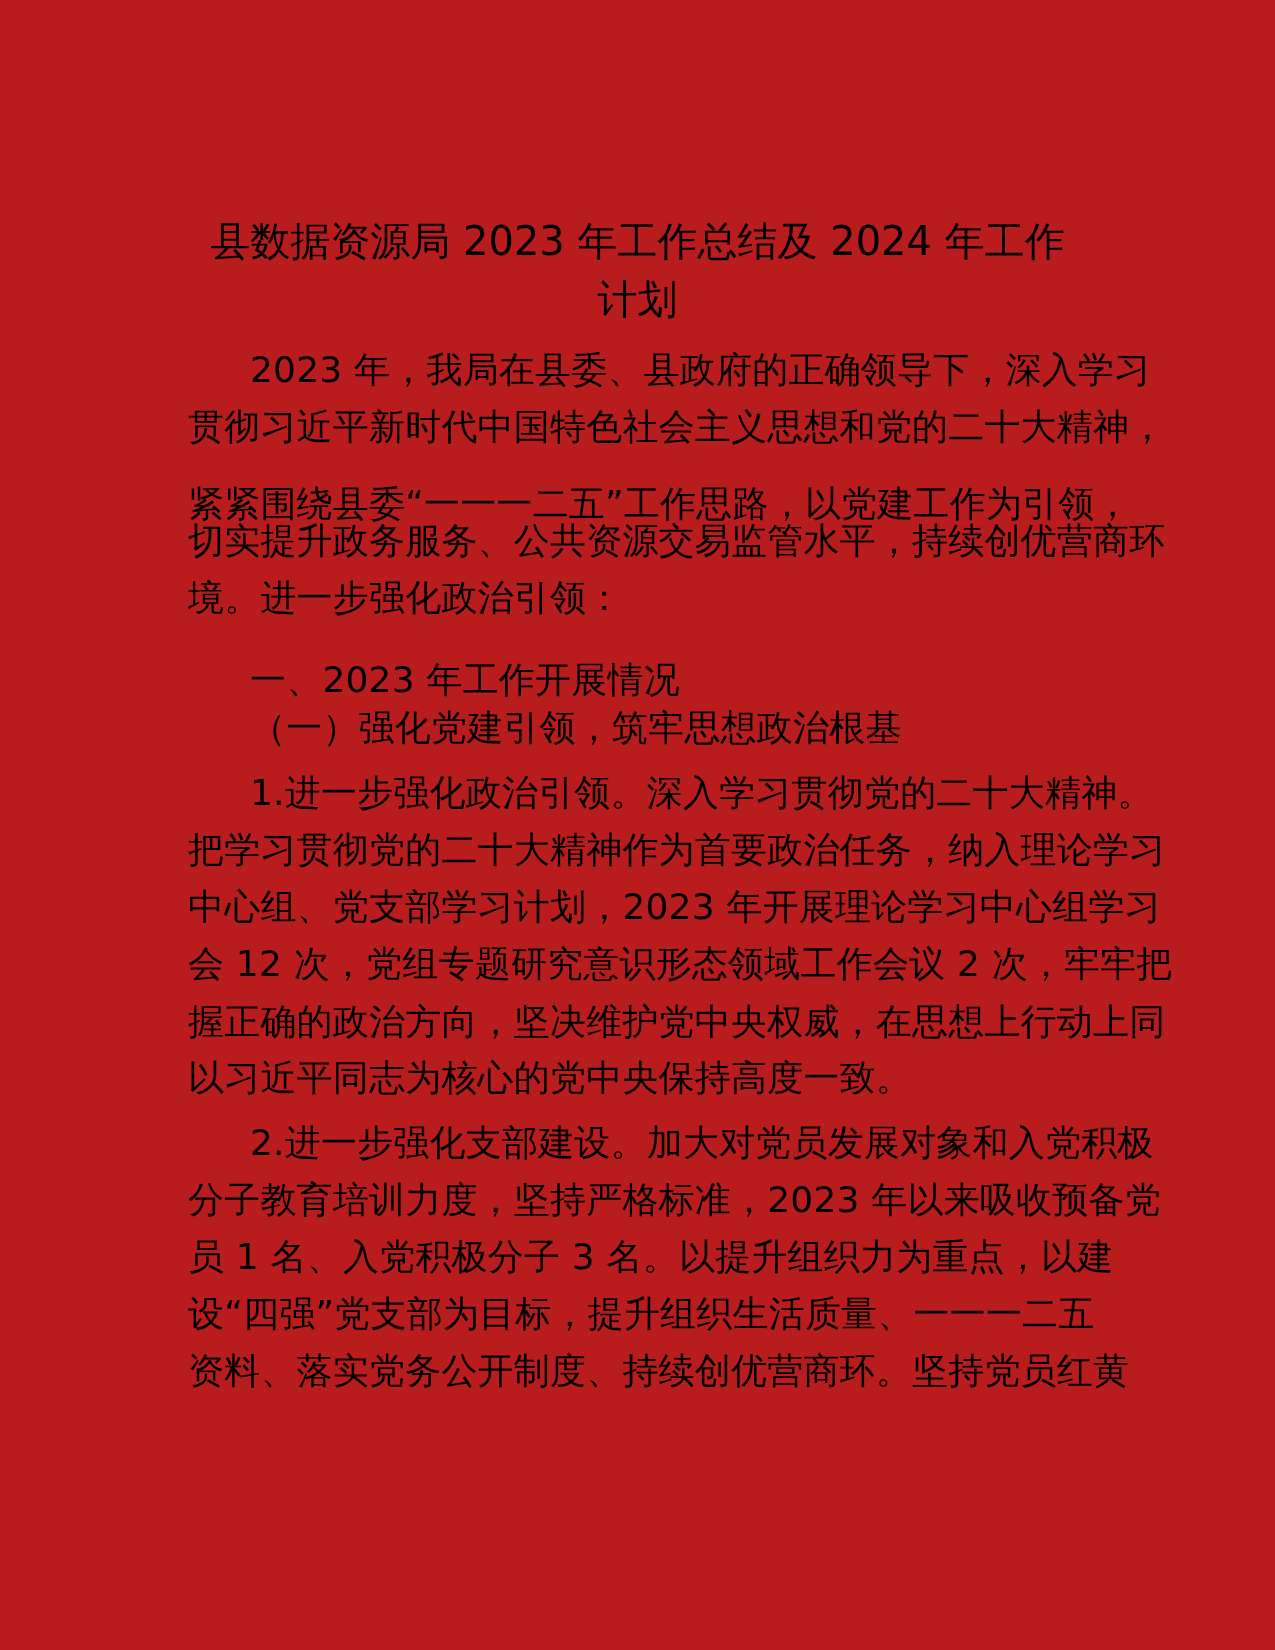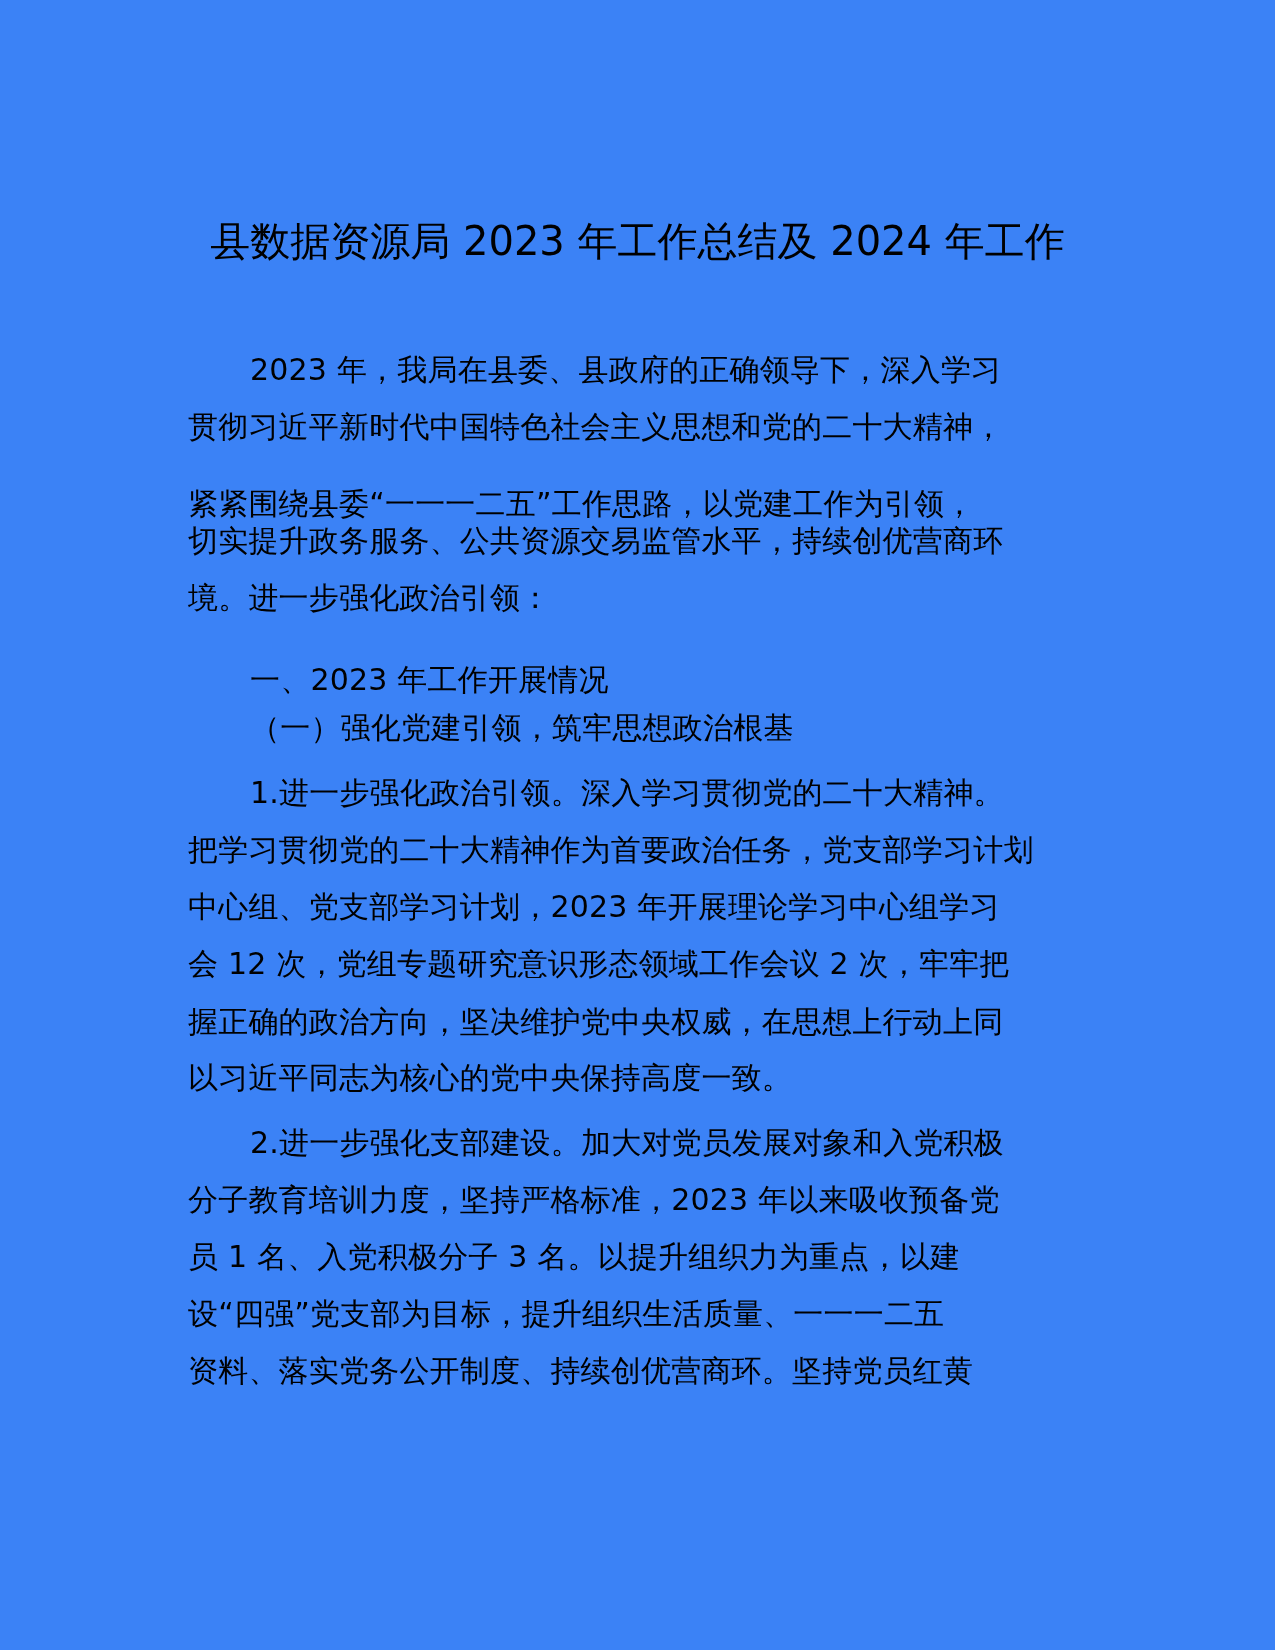--- a/index.html
+++ b/index.html
@@ -14,68 +14,69 @@
       overflow: hidden;
       font-family: "DejaVu Sans", sans-serif;
       color: #000000;
     }
     .page {
       position: absolute;
       left: 0;
       top: 0;
       width: 1275px;
       height: 1650px;
-      background: #3b82f6;
+      background: #b91c1c;
     }
     .title {
       position: absolute;
       left: 160px;
       width: 955px;
       top: 212px;
       text-align: center;
       font-size: 40px;
       line-height: 58px;
       letter-spacing: 0px;
     }
     .title-line {
       display: block;
       white-space: nowrap;
     }
     .line {
       position: absolute;
       left: 188px;
       white-space: nowrap;
-      font-size: 30px;
+      font-size: 36px;
       line-height: 40px;
       letter-spacing: 0.2px;
     }
     .indent {
       left: 250px;
     }
   </style>
 </head>
 <body>
 
 <div class="page">
   <div class="title">
     <span class="title-line">县数据资源局 2023 年工作总结及 2024 年工作</span>
+    <span class="title-line">计划</span>
   </div>
 
   <div id="body-lines">
     <div class="line indent" style="top:350px">2023 年，我局在县委、县政府的正确领导下，深入学习</div>
     <div class="line" style="top:407px">贯彻习近平新时代中国特色社会主义思想和党的二十大精神，</div>
     <div class="line" style="top:484px">紧紧围绕县委“一一一二五”工作思路，以党建工作为引领，</div>
     <div class="line" style="top:521px">切实提升政务服务、公共资源交易监管水平，持续创优营商环</div>
     <div class="line" style="top:578px">境。进一步强化政治引领：</div>
 
     <div class="line indent" style="top:660px">一、2023 年工作开展情况</div>
     <div class="line indent" style="top:708px">（一）强化党建引领，筑牢思想政治根基</div>
 
     <div class="line indent" style="top:773px">1.进一步强化政治引领。深入学习贯彻党的二十大精神。</div>
-    <div class="line" style="top:830px">把学习贯彻党的二十大精神作为首要政治任务，党支部学习计划</div>
+    <div class="line" style="top:830px">把学习贯彻党的二十大精神作为首要政治任务，纳入理论学习</div>
     <div class="line" style="top:887px">中心组、党支部学习计划，2023 年开展理论学习中心组学习</div>
     <div class="line" style="top:944px">会 12 次，党组专题研究意识形态领域工作会议 2 次，牢牢把</div>
     <div class="line" style="top:1002px">握正确的政治方向，坚决维护党中央权威，在思想上行动上同</div>
     <div class="line" style="top:1058px">以习近平同志为核心的党中央保持高度一致。</div>
 
     <div class="line indent" style="top:1123px">2.进一步强化支部建设。加大对党员发展对象和入党积极</div>
     <div class="line" style="top:1180px">分子教育培训力度，坚持严格标准，2023 年以来吸收预备党</div>
     <div class="line" style="top:1237px">员 1 名、入党积极分子 3 名。以提升组织力为重点，以建</div>
     <div class="line" style="top:1294px">设“四强”党支部为目标，提升组织生活质量、一一一二五</div>
     <div class="line" style="top:1351px">资料、落实党务公开制度、持续创优营商环。坚持党员红黄</div>

